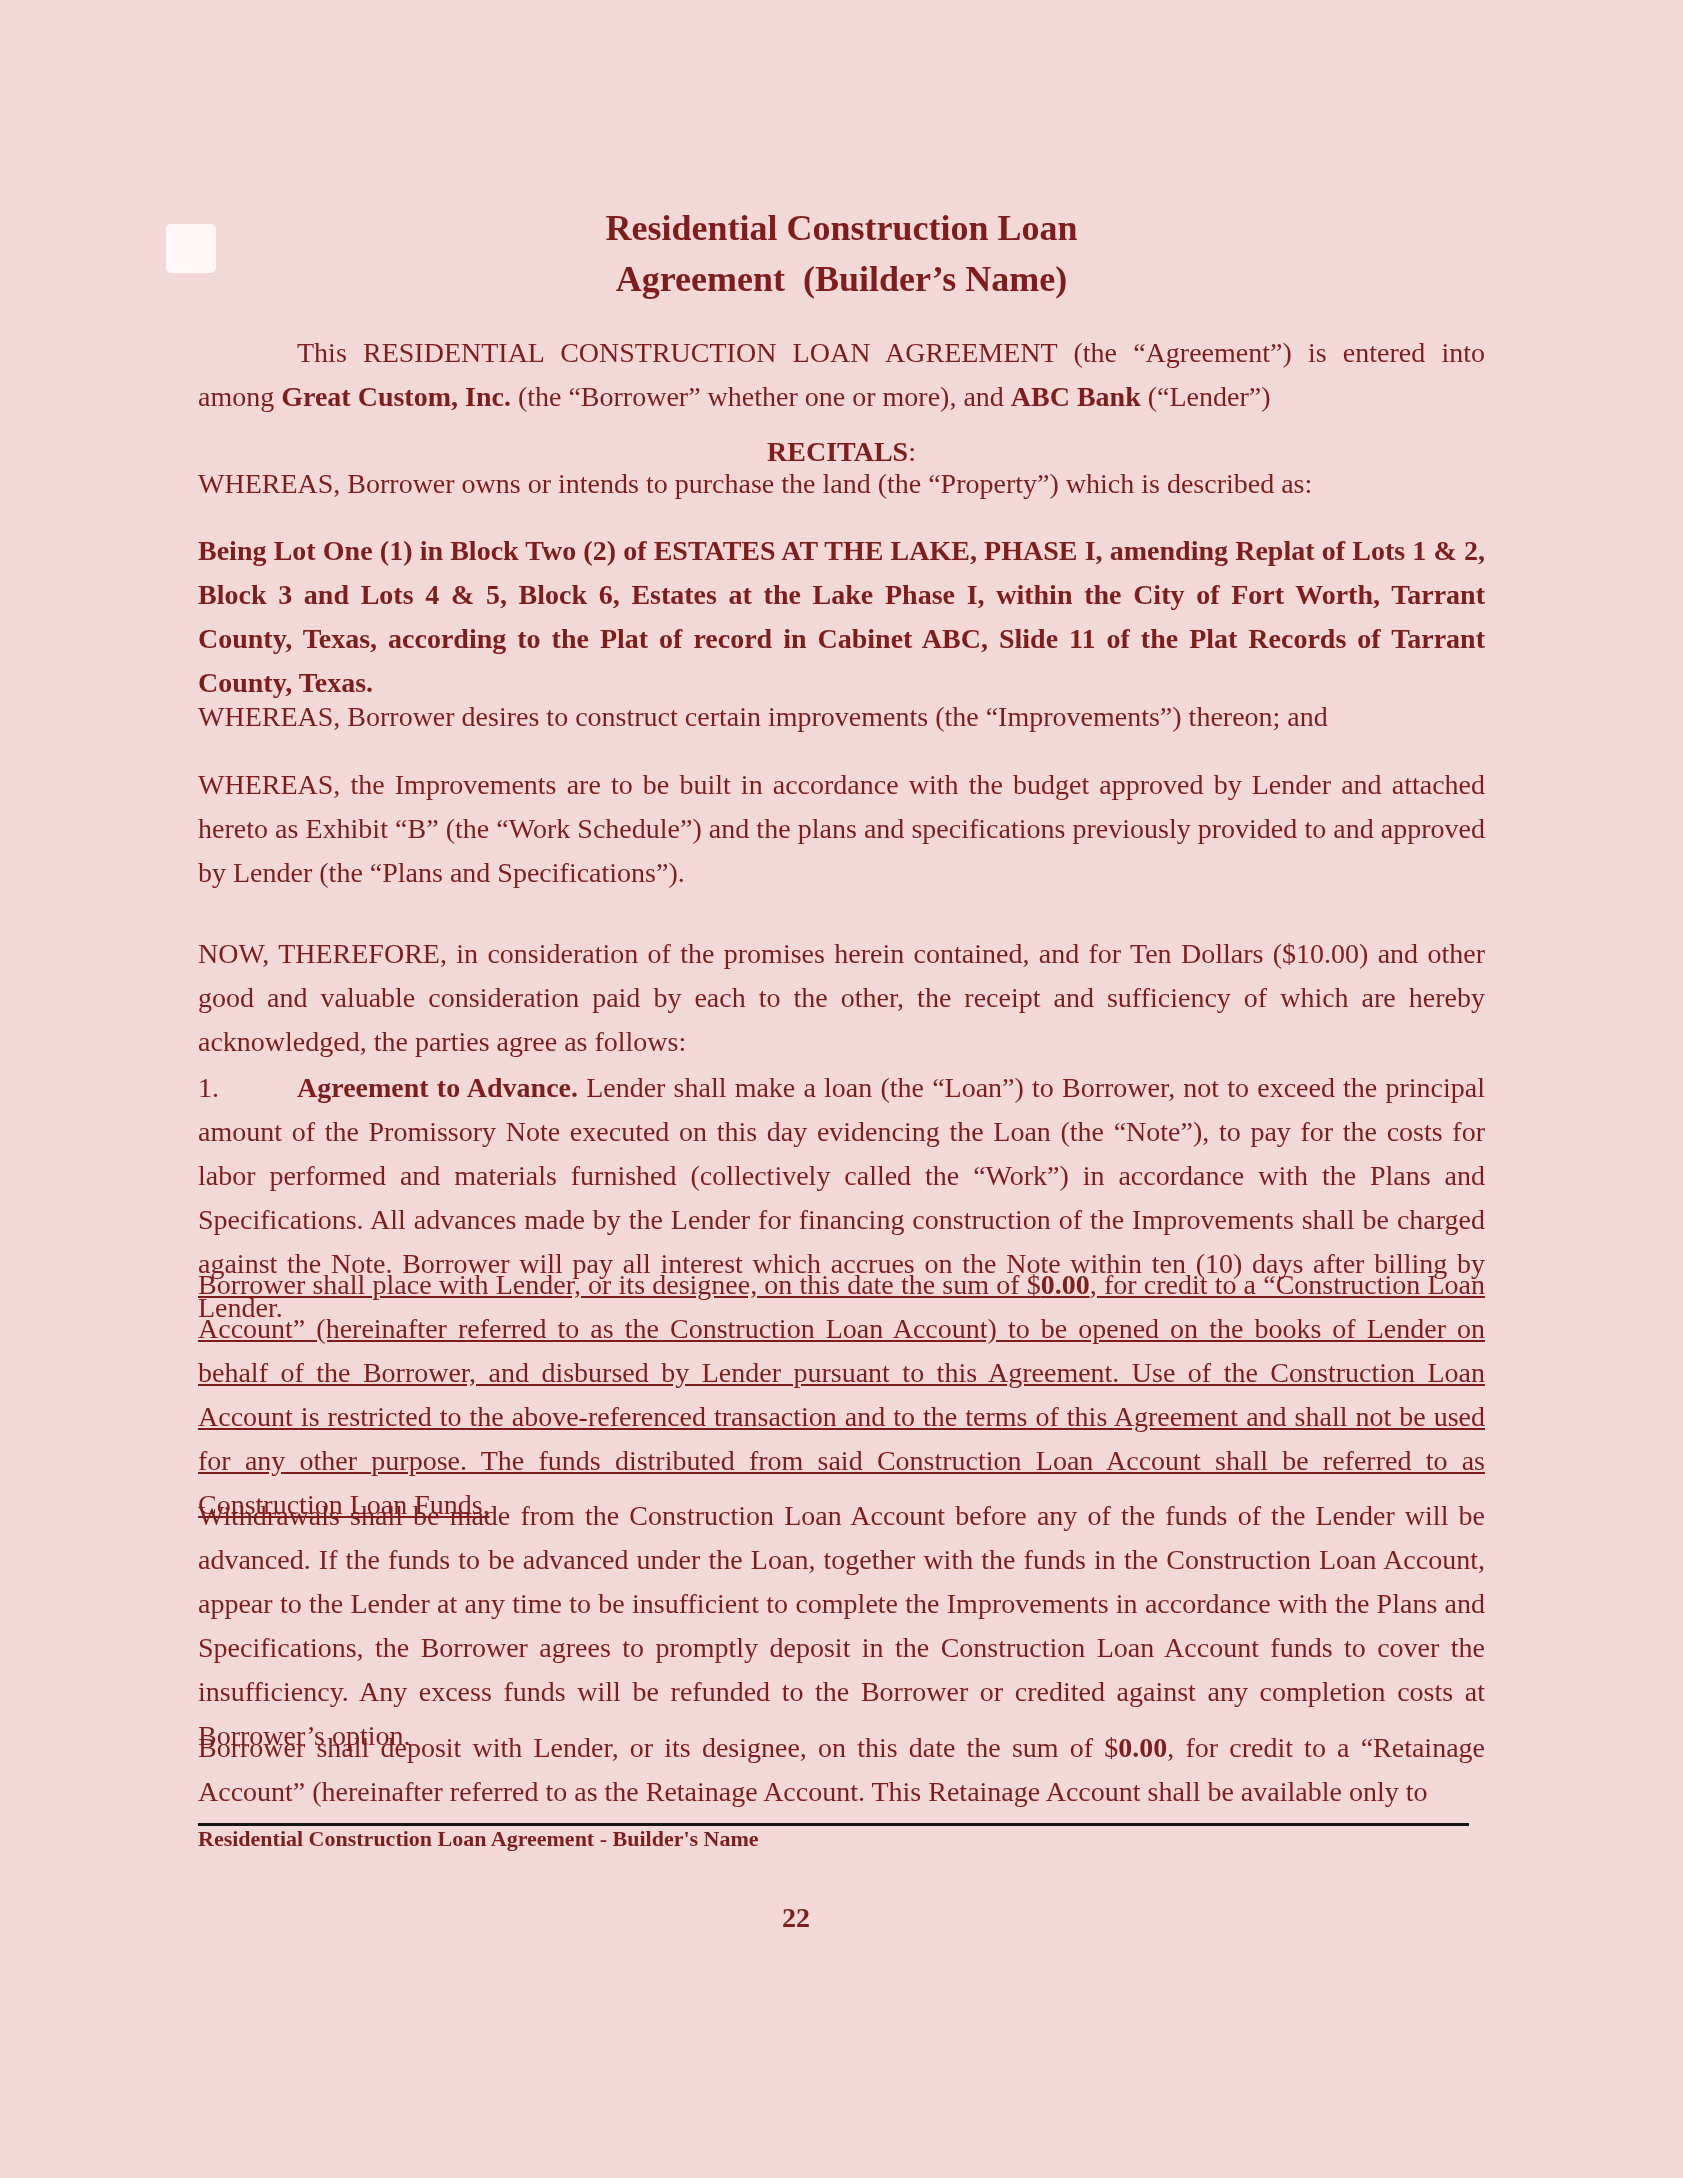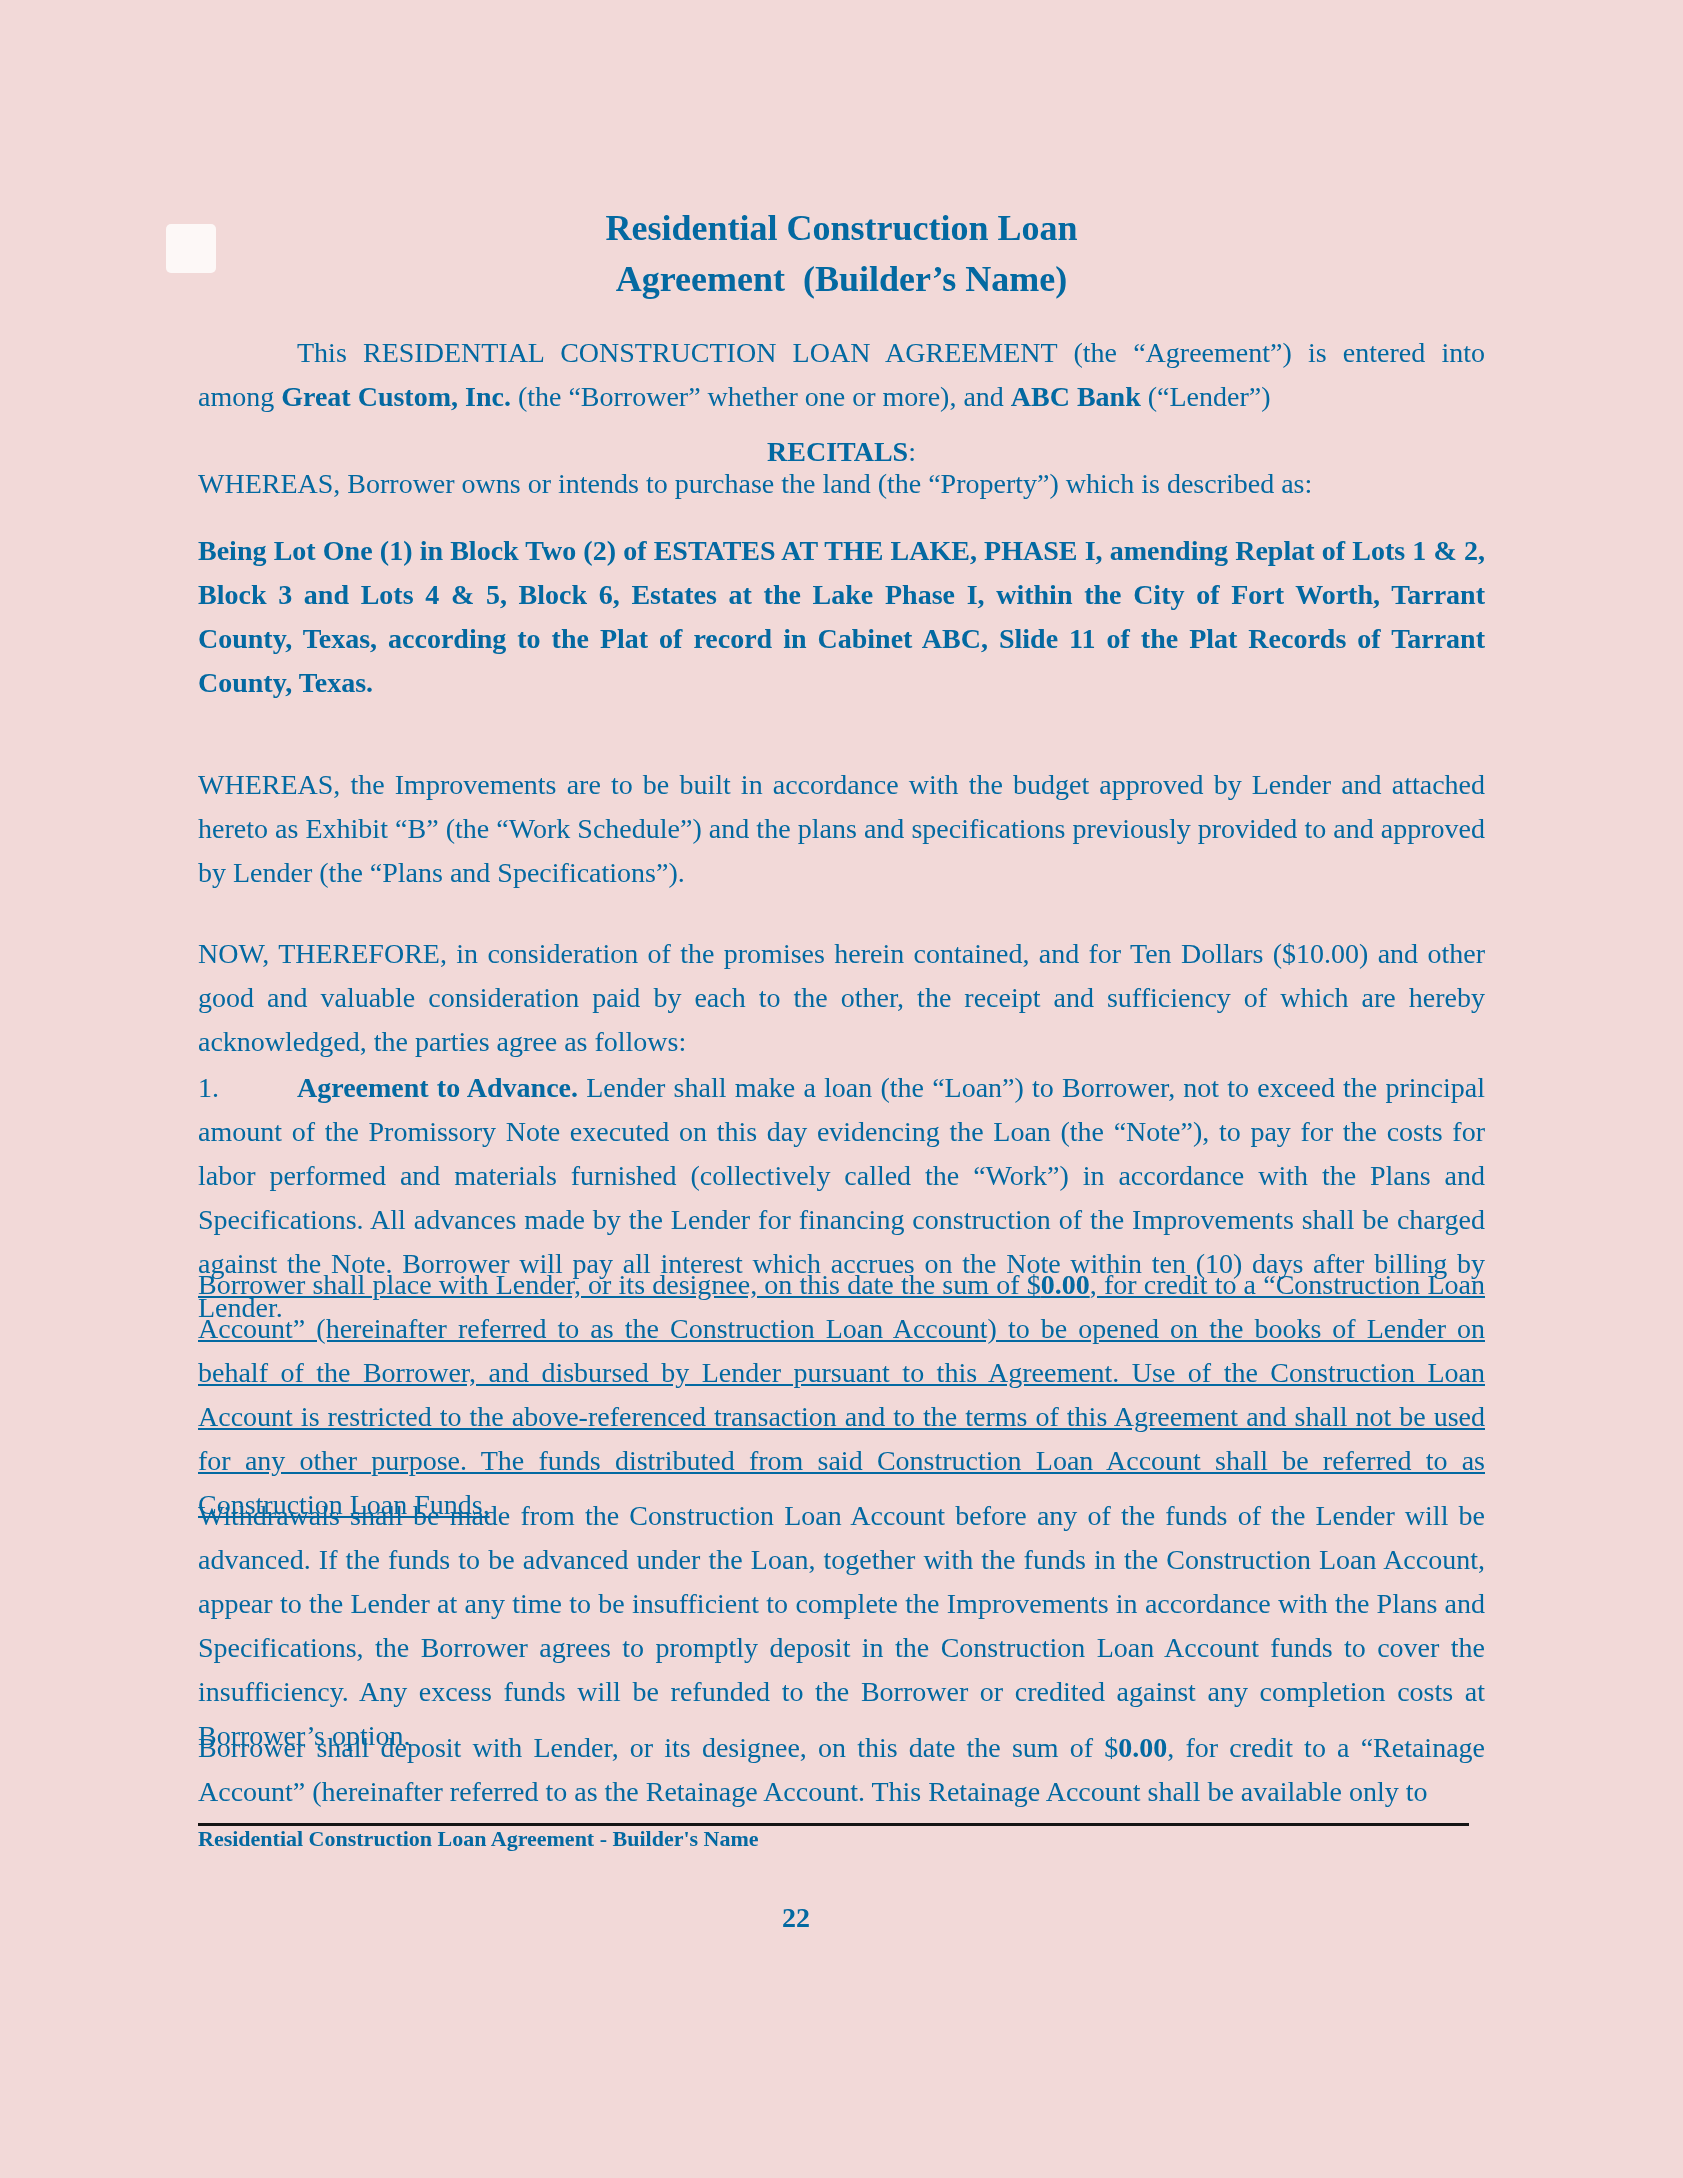--- a/index.html
+++ b/index.html
@@ -2,21 +2,21 @@
 <html><head>
 <meta charset="utf-8">
 <style>
   html, body { margin: 0; padding: 0; background: #888; }
   .page {
     position: relative;
     width: 1683px;
     height: 2178px;
     background: #f2d9d8;
     font-family: "Liberation Serif", "DejaVu Serif", serif;
-    color: #0369a1;
+    color: #7f1d1d;
     overflow: hidden;
   }
   .abs { position: absolute; }
   .col { left: 198px; width: 1287px; }
   .body-text { font-size: 28px; line-height: 44px; }
   .justify { text-align: justify; }
   .center { text-align: center; }
   .bold, .b { font-weight: bold; }
   .prewrap { white-space: pre-wrap; }
 
@@ -60,20 +60,21 @@
   </div>
 
   <div class="abs col body-text justify p-intro"><span>This RESIDENTIAL CONSTRUCTION LOAN AGREEMENT (the “Agreement”) is entered into among </span><span class="b">Great Custom, Inc.</span><span> (the “Borrower” whether one or more), and </span><span class="b">ABC Bank</span><span> (“Lender”)</span></div>
 
   <div class="abs col body-text center h-recitals"><span class="b">RECITALS</span><span>:</span></div>
 
   <div class="abs col body-text p-whereas1">WHEREAS, Borrower owns or intends to purchase the land (the “Property”) which is described as:</div>
 
   <div class="abs col body-text justify bold p-property">Being Lot One (1) in Block Two (2) of ESTATES AT THE LAKE, PHASE I, amending Replat of Lots 1 &amp; 2, Block 3 and Lots 4 &amp; 5, Block 6, Estates at the Lake Phase I, within the City of Fort Worth, Tarrant County, Texas, according to the Plat of record in Cabinet ABC, Slide 11 of the Plat Records of Tarrant County, Texas.</div>
 
+  <div class="abs col body-text p-whereas2">WHEREAS, Borrower desires to construct certain improvements (the “Improvements”) thereon; and</div>
 
   <div class="abs col body-text justify p-whereas3">WHEREAS, the Improvements are to be built in accordance with the budget approved by Lender and attached hereto as Exhibit “B” (the “Work Schedule”) and the plans and specifications previously provided to and approved by Lender (the “Plans and Specifications”).</div>
 
 
   <div class="abs col body-text justify p-now">NOW, THEREFORE, in consideration of the promises herein contained, and for Ten Dollars ($10.00) and other good and valuable consideration paid by each to the other, the receipt and sufficiency of which are hereby acknowledged, the parties agree as follows:</div>
 
   <div class="abs col body-text justify p-section1"><span>1.</span><span class="tab"></span><span class="b">Agreement to Advance.</span><span> Lender shall make a loan (the “Loan”) to Borrower, not to exceed the principal amount of the Promissory Note executed on this day evidencing the Loan (the “Note”), to pay for the costs for labor performed and materials furnished (collectively called the “Work”) in accordance with the Plans and Specifications. All advances made by the Lender for financing construction of the Improvements shall be charged against the Note. Borrower will pay all interest which accrues on the Note within ten (10) days after billing by Lender.</span></div>
 
   <div class="abs col body-text justify p-cla"><span>Borrower shall place with Lender, or its designee, on this date the sum of $</span><span class="b">0.00</span><span>, for credit to a “Construction Loan Account” (hereinafter referred to as the Construction Loan Account) to be opened on the books of Lender on behalf of the Borrower, and disbursed by Lender pursuant to this Agreement. Use of the Construction Loan Account is restricted to the above-referenced transaction and to the terms of this Agreement and shall not be used for any other purpose. The funds distributed from said Construction Loan Account shall be referred to as Construction Loan Funds.</span></div>
 

